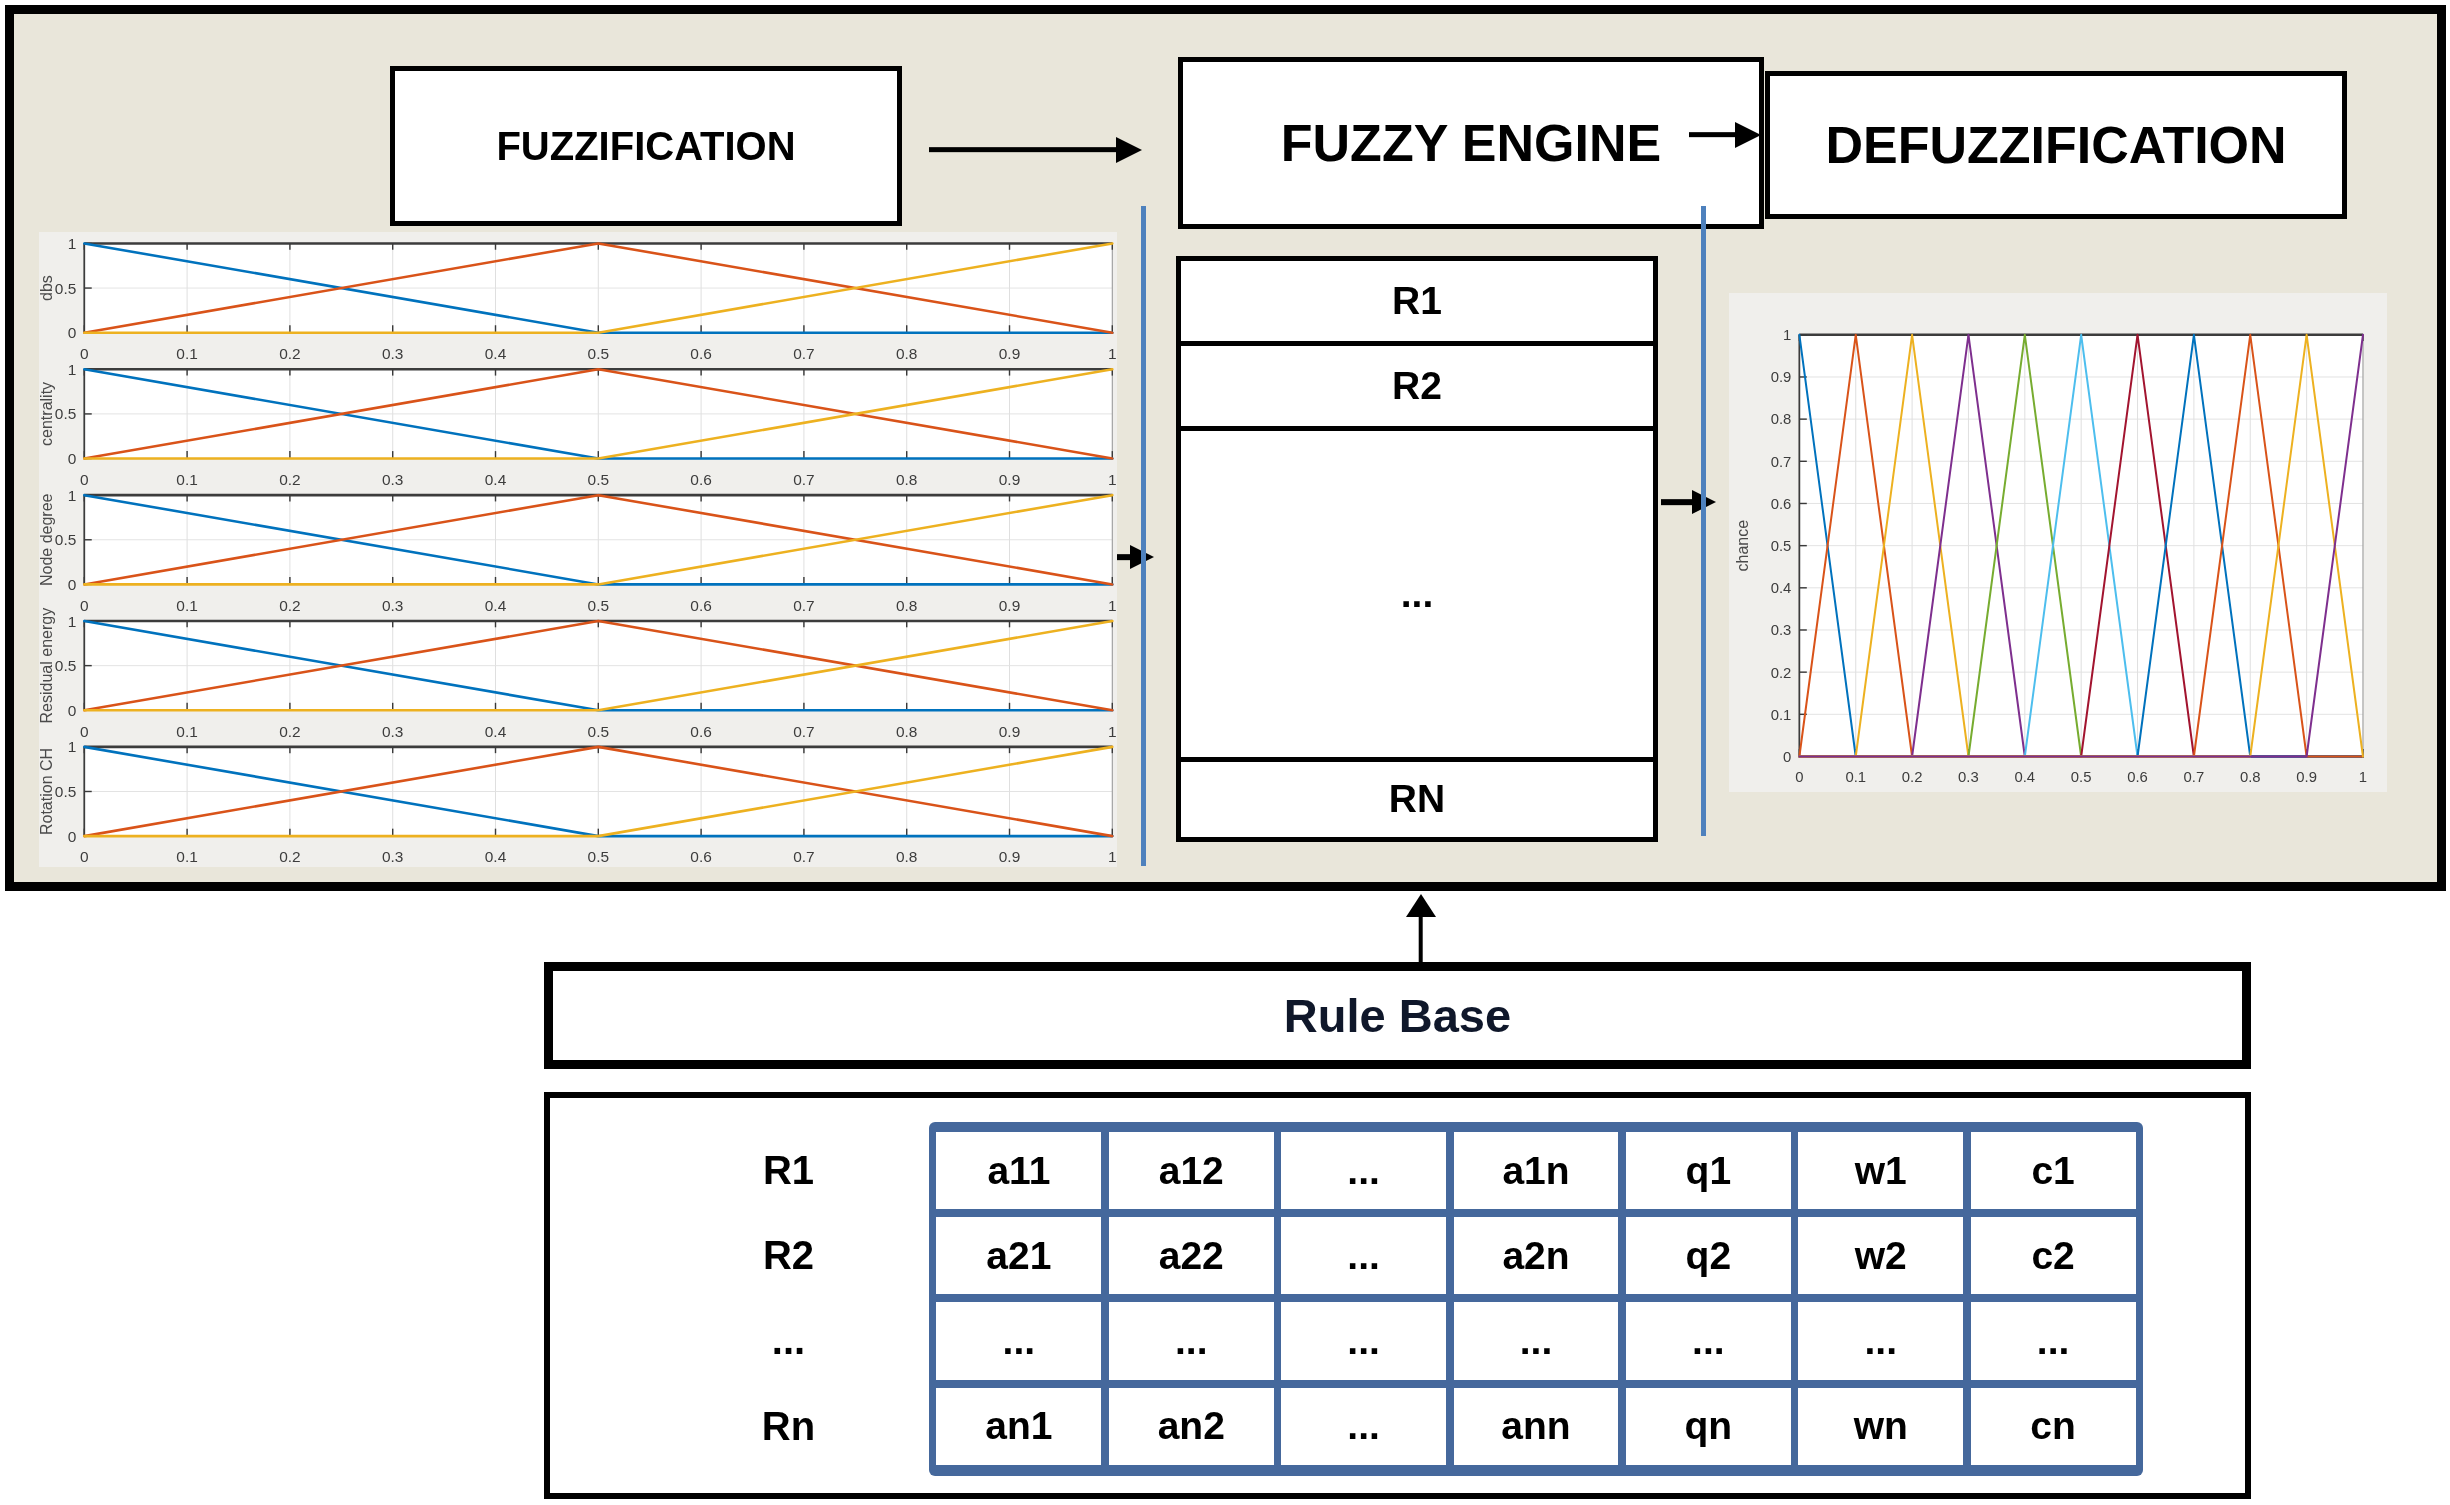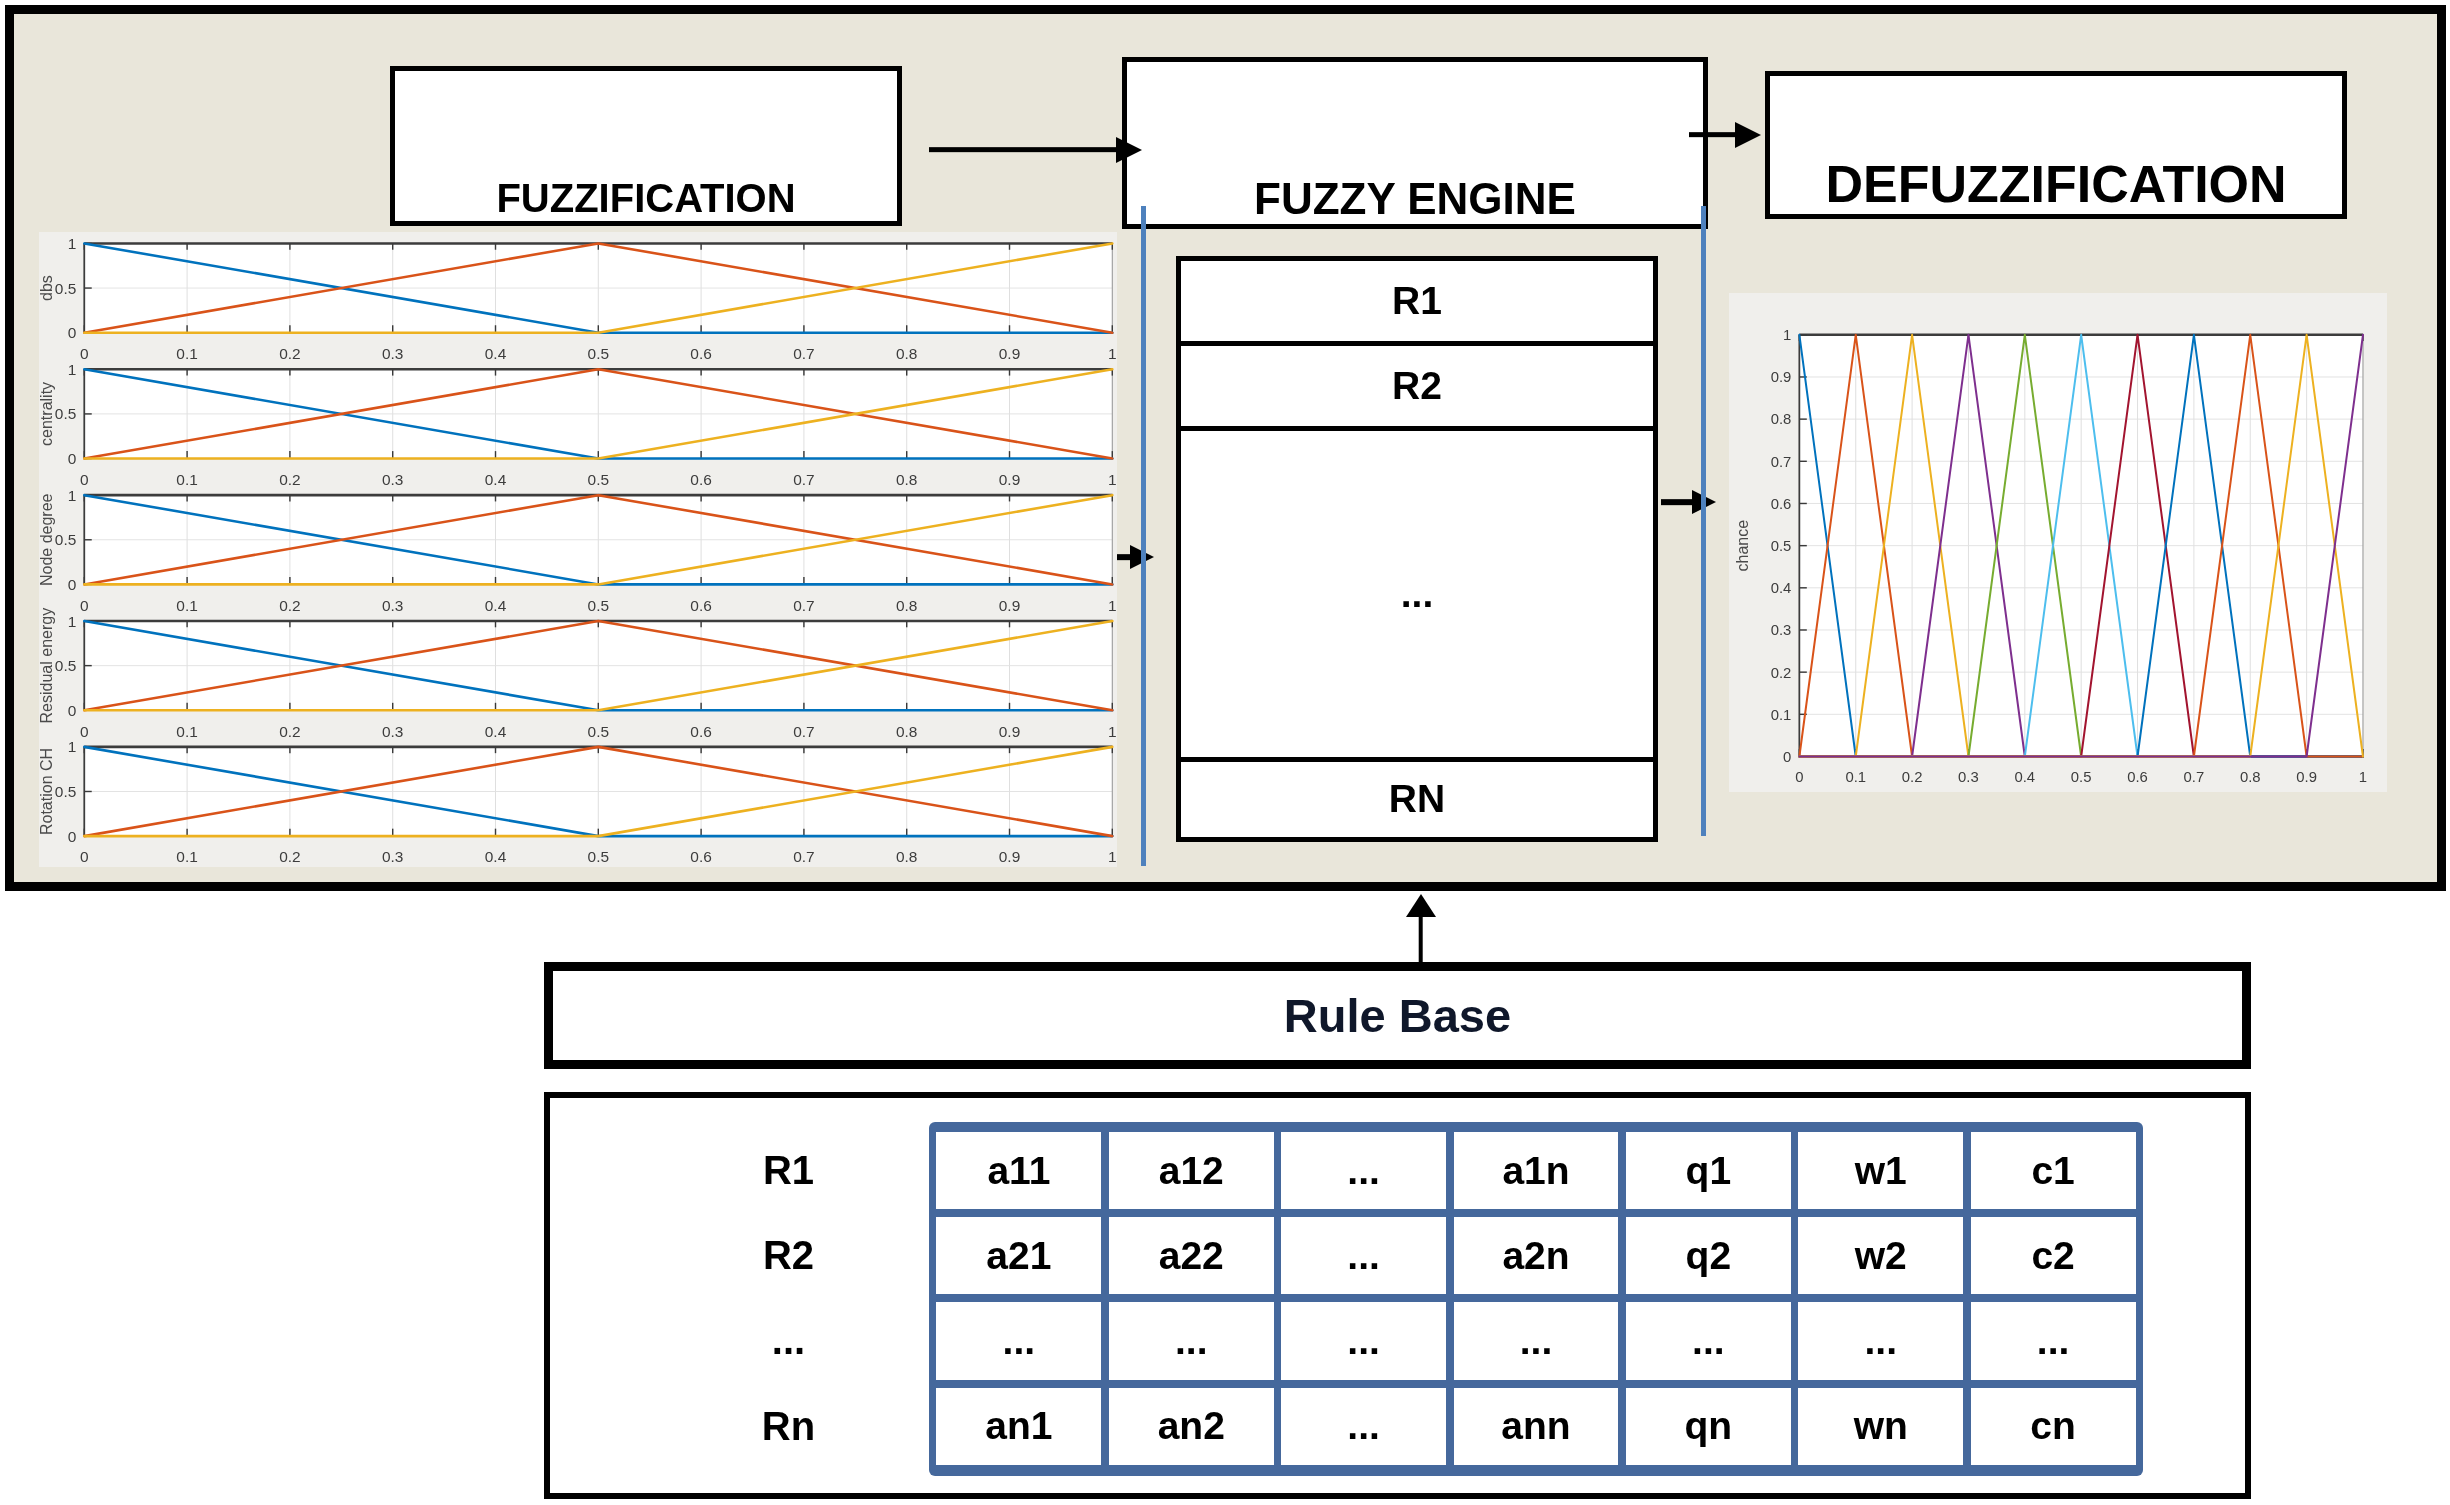--- a/index.html
+++ b/index.html
@@ -4,24 +4,24 @@
 <style>
   * { margin:0; padding:0; box-sizing:border-box; }
   html,body { width:2450px; height:1506px; background:#ffffff; font-family:"Liberation Sans", sans-serif; }
   .page { position:absolute; left:0; top:0; width:2450px; height:1506px; overflow:hidden; }
 
   
   .top-section { position:absolute; left:4.6px; top:4.6px; width:2441px; height:886px;
                  background:#e9e6da; border:9.2px solid #000; }
 
   .stage-box { position:absolute; background:#ffffff; border:5.1px solid #000;
-               display:flex; align-items:flex-end; justify-content:center;
+               display:flex; align-items:center; justify-content:center;
                font-weight:bold; color:#000; }
   .box-fuzzification   { left:390px;  top:66px; width:512px;  height:160px; font-size:40px; }
-  .box-fuzzy-engine    { left:1122px; top:57px; width:586px;  height:172px; border-width:5.7px; font-size:44px; }
+  .box-fuzzy-engine    { left:1178px; top:57px; width:586px;  height:172px; border-width:5.7px; font-size:52px; }
   .box-defuzzification { left:1765px; top:71px; width:582px; height:148px; font-size:52px; }
 
   
   .h-arrow { position:absolute; }
   .h-arrow .shaft { position:absolute; left:0; top:50%; transform:translateY(-50%); background:#000; height:5.7px; }
   .h-arrow .head  { position:absolute; right:0; top:50%; transform:translateY(-50%);
                     width:0; height:0; border-top:13.7px solid transparent; border-bottom:13.7px solid transparent;
                     border-left:26px solid #000; }
   .arrow-1 { left:929px; top:136px; width:213px; height:27.5px; }
   .arrow-1 .shaft { width:192px; }

